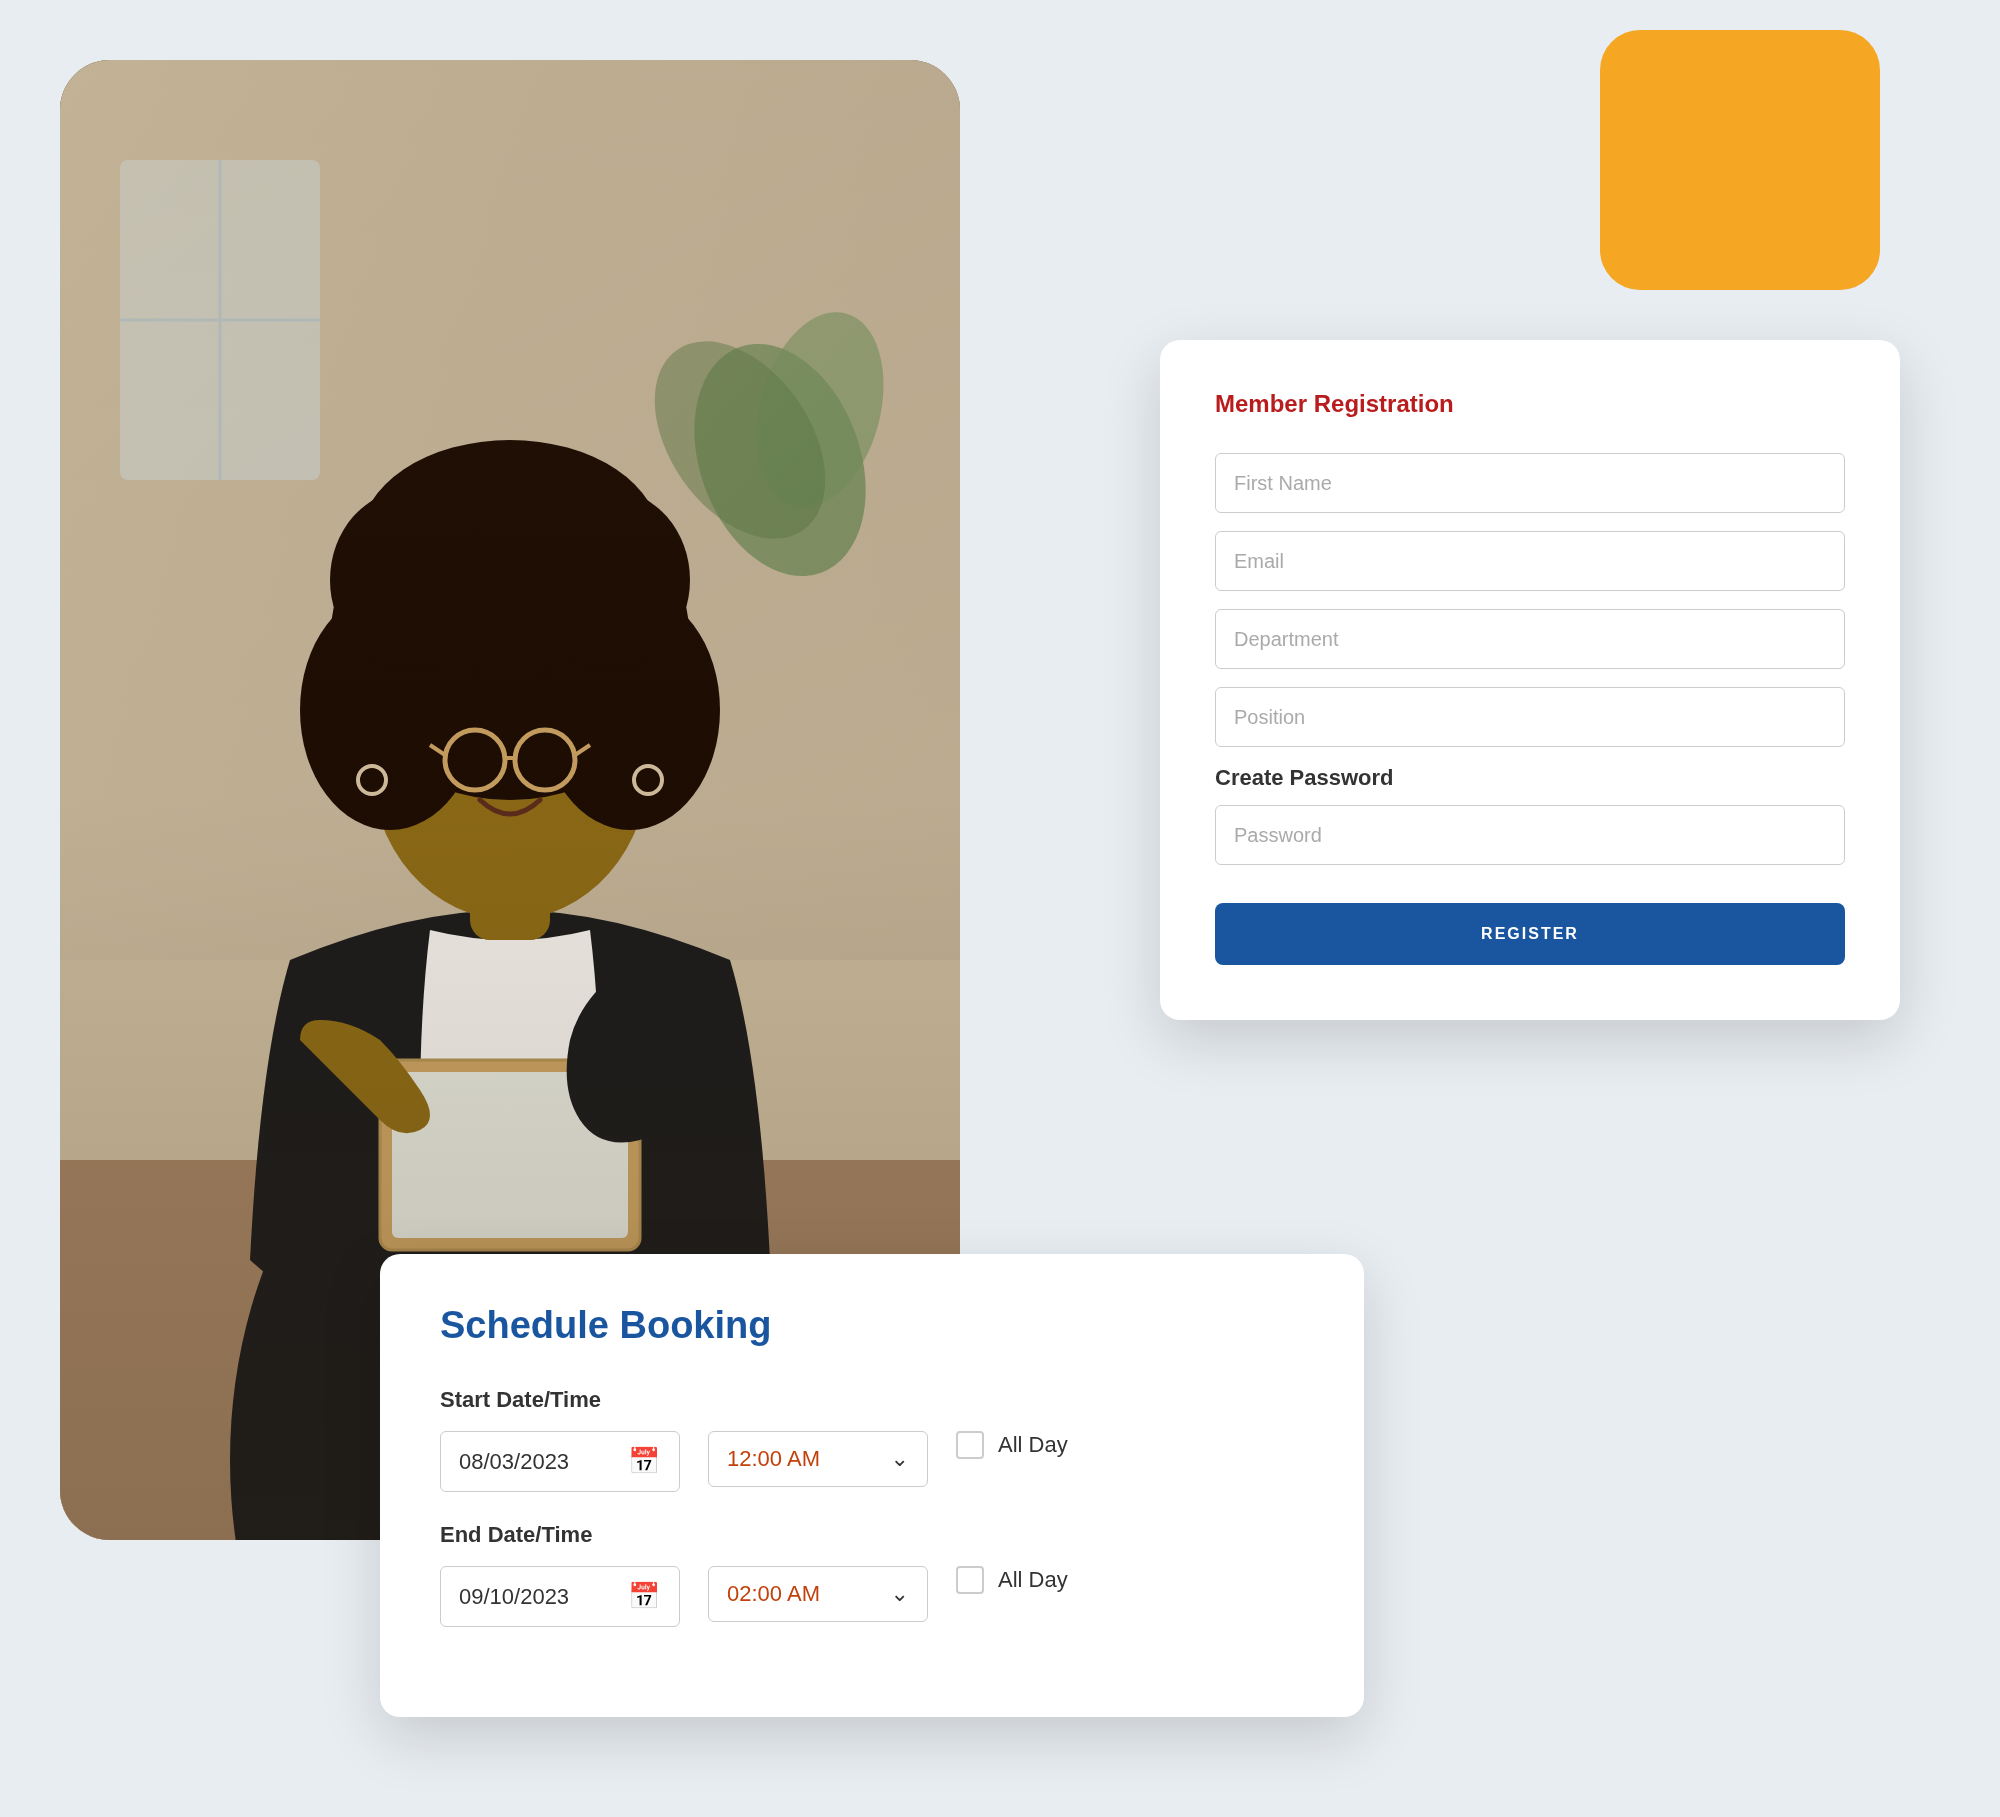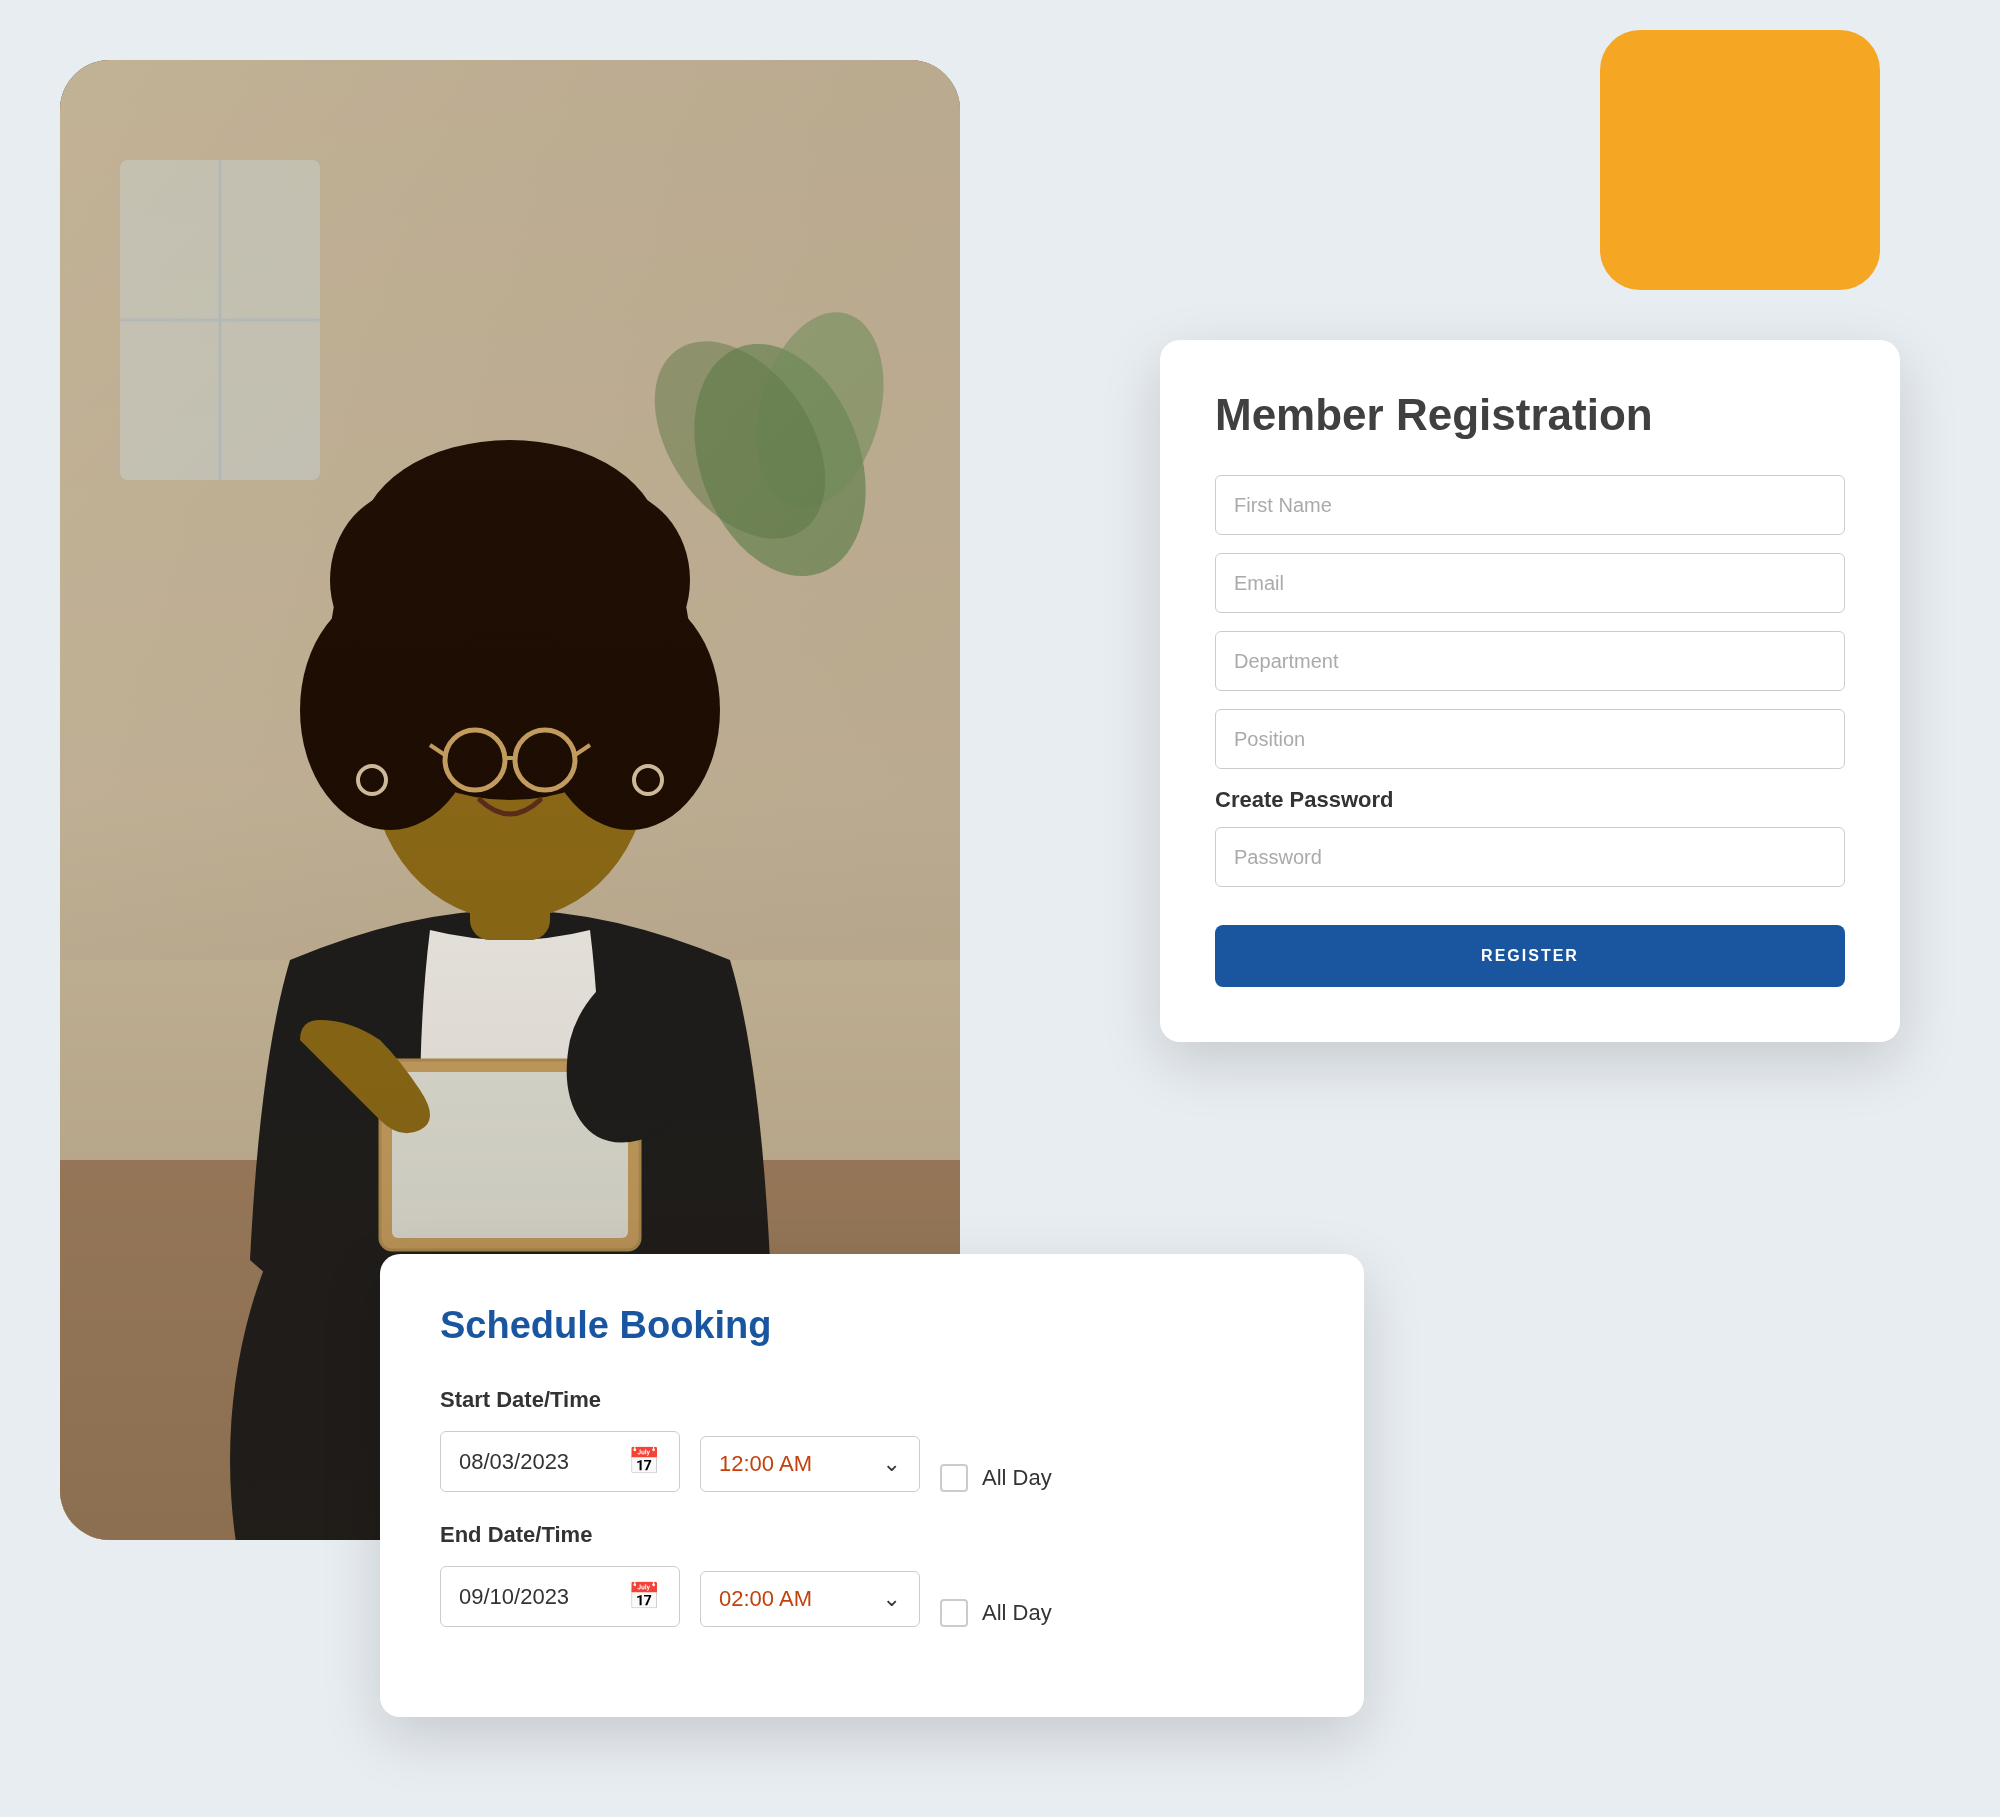--- a/index.html
+++ b/index.html
@@ -74,23 +74,23 @@
       right: 100px;
       width: 740px;
       background: #ffffff;
       border-radius: 20px;
       padding: 50px 55px 55px;
       z-index: 10;
       box-shadow: 0 20px 60px rgba(0,0,0,0.15);
     }
 
     .card-title {
-      font-size: 44px;
+      font-size: 24px;
       font-weight: 700;
-      color: #404040;
+      color: #b91c1c;
       margin-bottom: 35px;
     }
 
     .form-row {
       display: flex;
       gap: 15px;
       margin-bottom: 18px;
     }
 
     .form-field {
@@ -163,22 +163,22 @@
 
     .booking-section-label {
       font-size: 22px;
       font-weight: 600;
       color: #333;
       margin-bottom: 18px;
     }
 
     .booking-row {
       display: flex;
-      align-items: flex-end;
-      gap: 20px;
+      align-items: flex-start;
+      gap: 28px;
       margin-bottom: 30px;
     }
 
     .date-input-wrapper {
       position: relative;
       display: flex;
       align-items: center;
       border: 1px solid #cccccc;
       border-radius: 6px;
       background: #fff;

